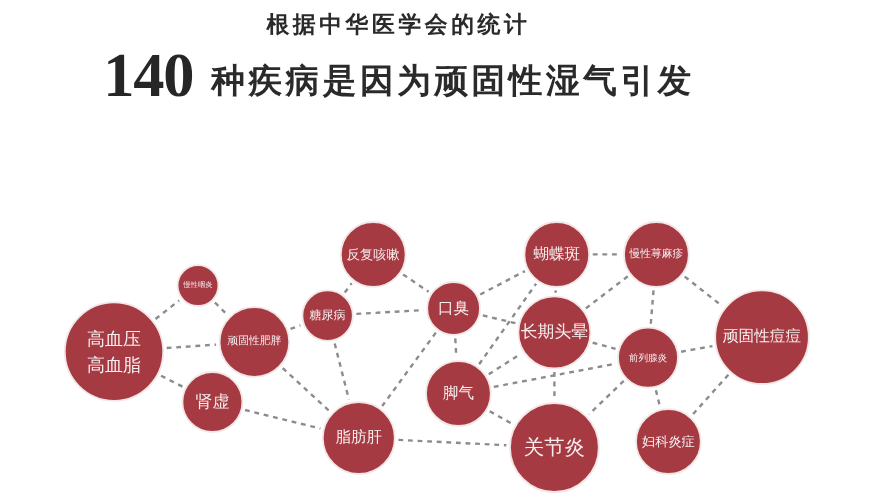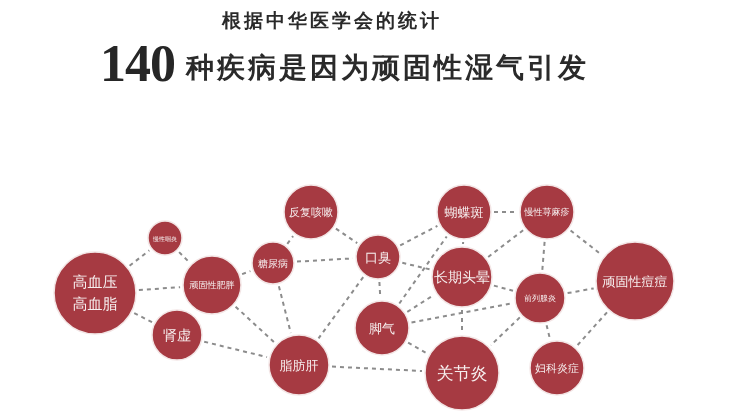--- a/index.html
+++ b/index.html
@@ -3,28 +3,28 @@
   <meta charset="utf-8">
   <style>
     html, body { margin: 0; padding: 0; background: #ffffff; }
     body { width: 730px; height: 416px; position: relative; overflow: hidden; font-family: "DejaVu Sans", sans-serif; }
     .title-line1 {
       position: absolute; left: 222px; top: 8px; width: 300px;
       font-family: "DejaVu Serif", serif; font-weight: bold; font-size: 19px;
       color: #2a2a2a; letter-spacing: 3px; white-space: nowrap;
     }
     .title-num {
-      position: absolute; left: 100px; top: 38px;
+      position: absolute; left: 86px; top: 38px;
       font-family: "Liberation Serif", "DejaVu Serif", serif; font-weight: bold; font-size: 52px;
       color: #262626; letter-spacing: -1px; line-height: 52px;
     }
     .title-line2 {
       position: absolute; left: 176px; top: 50px;
       font-family: "DejaVu Serif", serif; font-weight: bold; font-size: 28px;
-      color: #2a2a2a; letter-spacing: 3px; white-space: nowrap; line-height: 36px; margin-left: 10px;
+      color: #2a2a2a; letter-spacing: 3px; white-space: nowrap; line-height: 36px;
     }
     svg.network { position: absolute; left: 0; top: 0; }
     .edge { stroke: #8c8c8c; stroke-width: 2; stroke-dasharray: 4 4; fill: none; }
     .node-circle { stroke: #f3e6e6; stroke-width: 1.5; }
     .node-label { fill: #f6eeee; font-family: "DejaVu Sans", sans-serif; text-anchor: middle; dominant-baseline: central; }
   </style>
 </head>
 <body>
 
 <div class="title-line1">根据中华医学会的统计</div>

